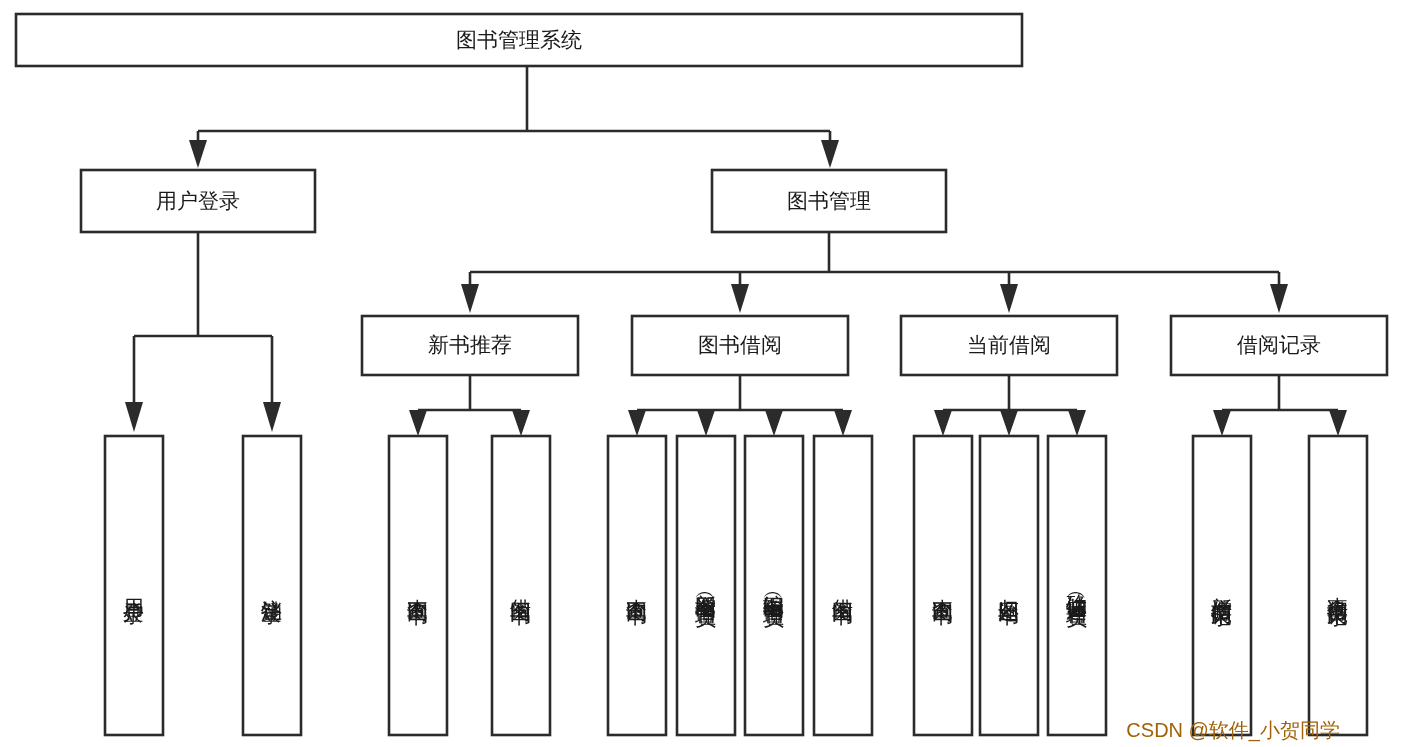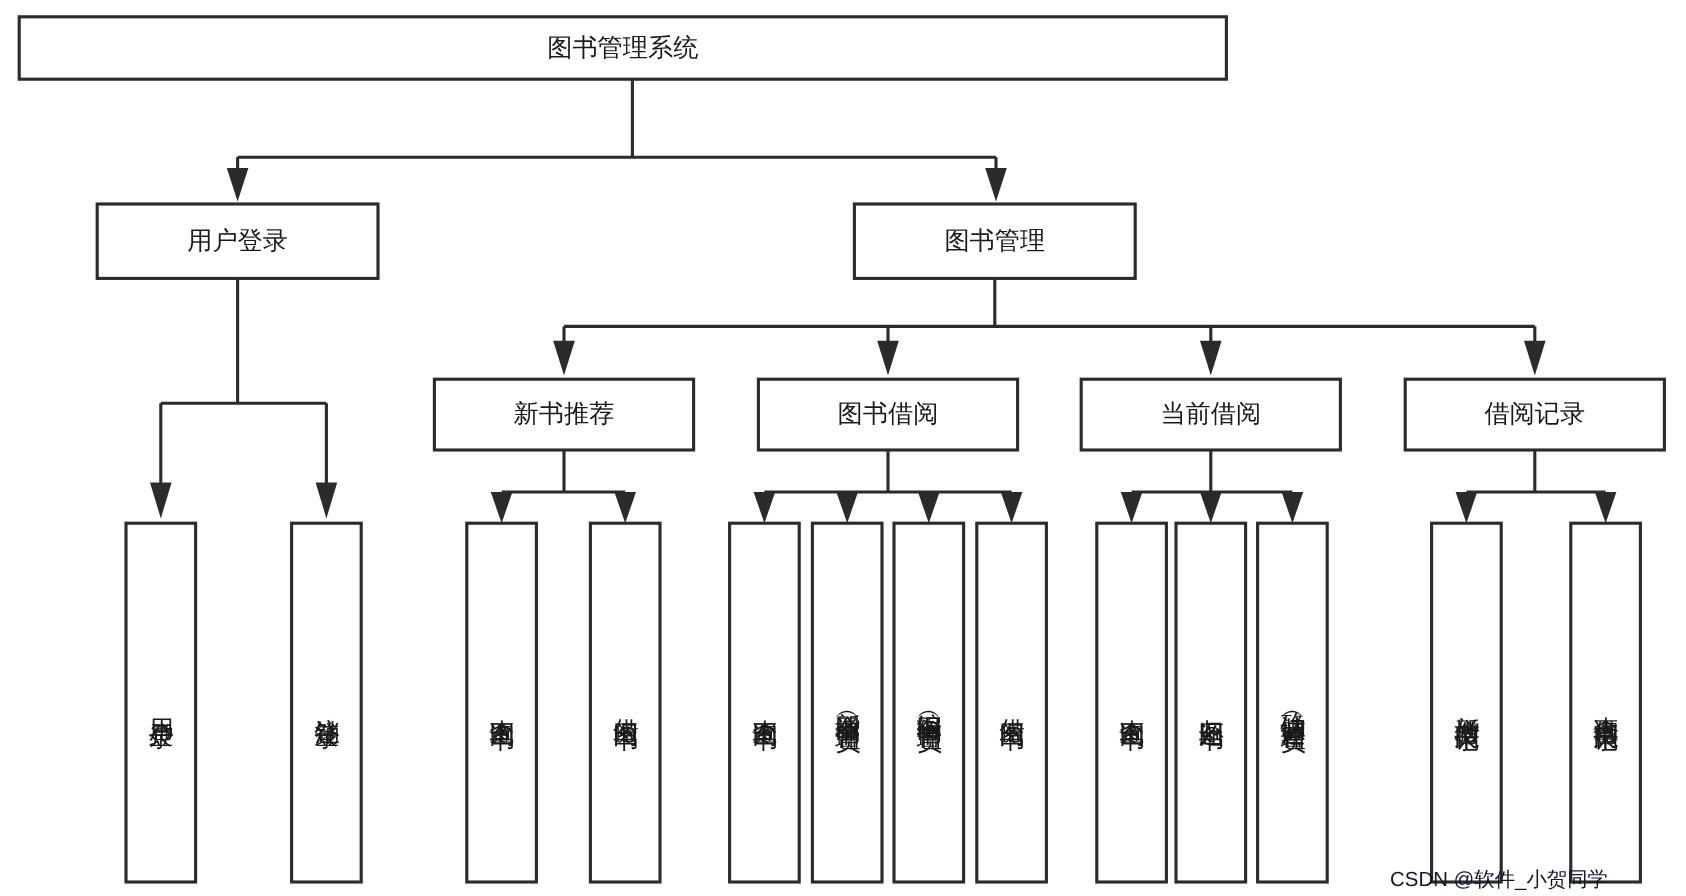--- a/index.html
+++ b/index.html
@@ -61,22 +61,22 @@
     display: flex;
     align-items: center;
     justify-content: center;
     pointer-events: none;
   }
   #watermark {
     position: absolute;
     right: 8px;
     bottom: 3px;
     font-family: "Liberation Sans", "DejaVu Sans", sans-serif;
-    font-size: 17px;
-    color: #0f172a;
+    font-size: 20px;
+    color: #a16207;
     white-space: nowrap;
   }
 </style>
 </head>
 <body>
 
 <div id="diagram-root">
 
   <svg id="flow-svg" viewBox="0 0 1405 747">
 

